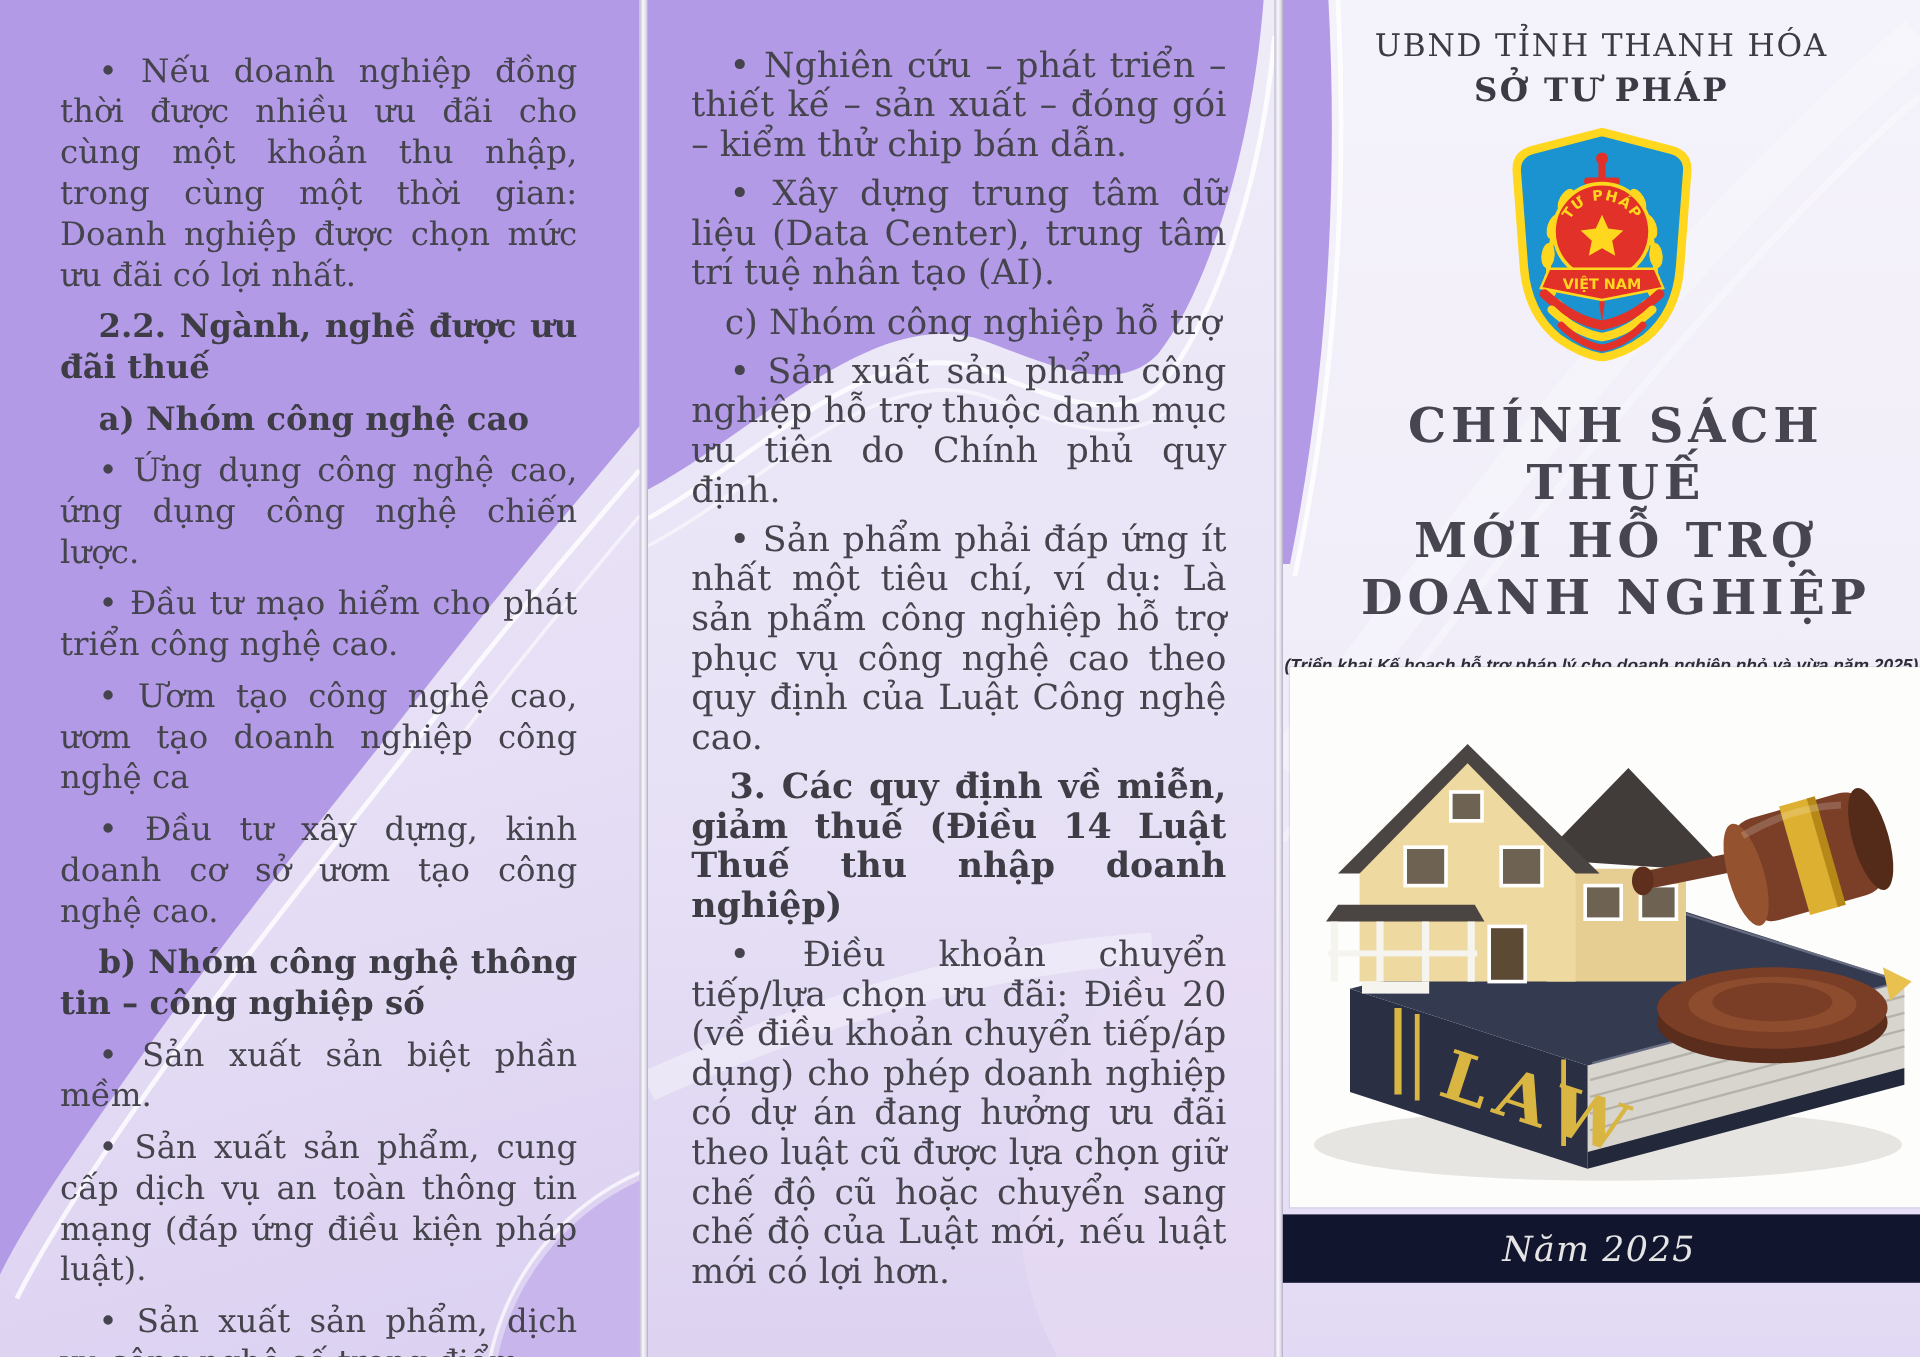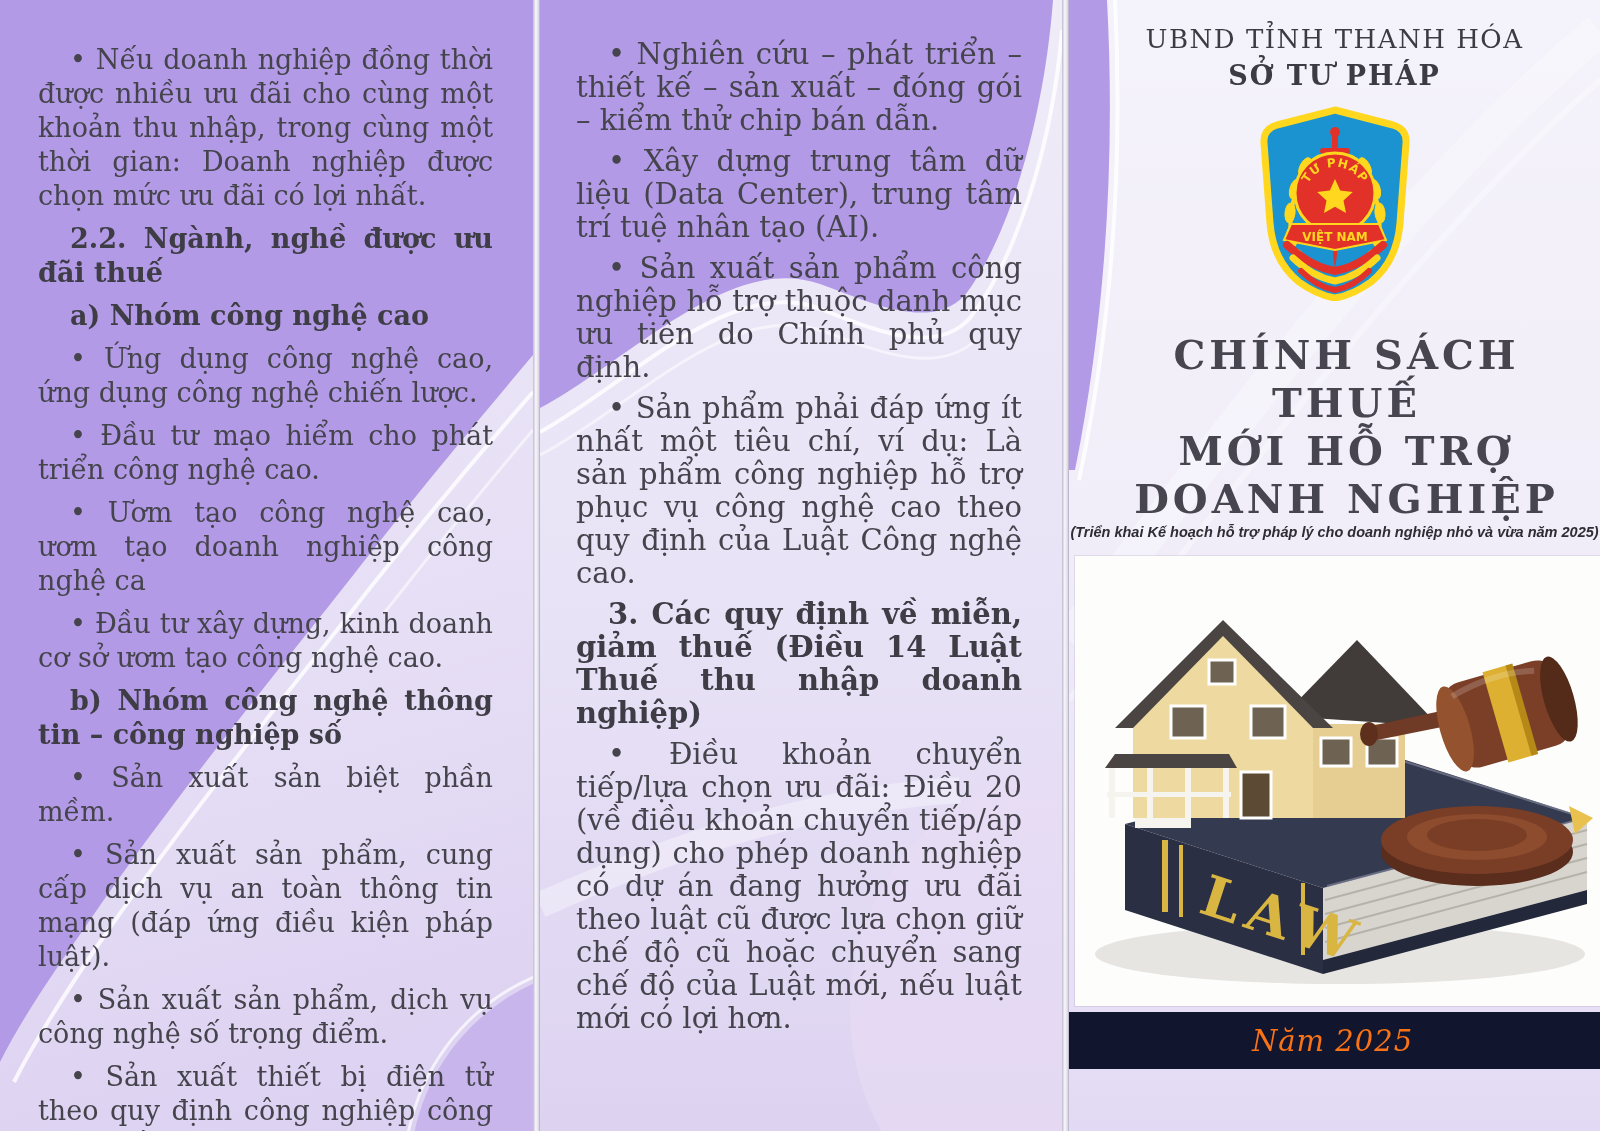--- a/index.html
+++ b/index.html
@@ -11,40 +11,40 @@
   .panel-right{left:1069px;width:531px;background:linear-gradient(180deg,#f4f2fa 0%,#f1eef9 45%,#e8e1f6 85%,#e2daf4 100%);}
   .fold{position:absolute;top:0;bottom:0;width:7px;z-index:30;
         background:linear-gradient(90deg,rgba(90,80,110,.12),#f9f8fc 40%,#dcd8e6 80%,rgba(90,80,110,.28));}
   .fold1{left:533px;} .fold2{left:1062px;}
   .bg{position:absolute;inset:0;width:100%;height:100%;z-index:0;}
   .content{position:relative;z-index:10;}
 
   
   .col{padding:34px 40px 0 38px;text-align:justify;}
   .panel-mid .col{padding:30px 40px 0 36px;}
-  .blk{margin:9px 0;font-size:27px;line-height:34px;text-indent:32px;}
+  .blk{margin:9px 12px;font-size:27px;line-height:34px;text-indent:32px;}
   .panel-mid .blk{font-size:29px;line-height:33px;margin:8px 0;}
   .blk.heading{font-weight:bold;color:#3e3d45;}
   .blk.plainheading{text-indent:28px;}
 
   
   .org{margin-top:24px;text-align:center;letter-spacing:1.5px;color:#3c3b45;}
   .org-l1{font-size:26px;}
   .org-l2{font-size:27px;font-weight:bold;margin-top:6px;letter-spacing:2px;}
   .emblem-wrap{margin-top:14px;text-align:center;}
   .title{margin-top:26px;text-align:center;font-weight:bold;color:#474650;
          font-size:40px;line-height:48px;letter-spacing:4px;padding-left:24px;}
-  .subtitle{margin-top:1px;text-align:center;font-family:"Liberation Sans","DejaVu Sans",sans-serif;
+  .subtitle{margin-top:24px;text-align:center;font-family:"Liberation Sans","DejaVu Sans",sans-serif;
             font-style:italic;font-weight:bold;font-size:14.5px;color:#2e2d35;white-space:nowrap;}
   .photo{position:absolute;left:6px;right:0;top:556px;height:450px;background:#fdfdfc;z-index:12;
          box-shadow:0 0 0 1px rgba(120,110,140,.15);}
   .photo svg{display:block;width:100%;height:100%;}
   .year-bar{position:absolute;left:-4px;right:0;top:1012px;height:57px;background:#12152e;z-index:13;
             display:flex;align-items:center;justify-content:center;}
-  .year-text{color:#f97316;font-style:italic;font-size:29px;letter-spacing:1px;}
+  .year-text{color:#e5e5e5;font-style:italic;font-size:29px;letter-spacing:1px;}
 </style>
 </head>
 <body>
 
 <div class="page">
 
   <div class="panel panel-left">
     <svg class="bg" viewBox="0 0 533 1131" preserveAspectRatio="none">
       <circle cx="620" cy="1175" r="210" fill="#c8b5ec"></circle>
       <circle cx="620" cy="1175" r="216" fill="none" stroke="#ffffff" stroke-width="3" opacity=".7"></circle>
@@ -74,20 +74,21 @@
     <svg class="bg" viewBox="0 0 522 1131" preserveAspectRatio="none">
       <path d="M0,0 H513 C504,120 468,240 425,295 C390,332 330,302 280,284 C190,252 90,360 0,408 Z" fill="#b29ae6"></path>
       <path d="M522,30 C512,150 474,262 430,318 C394,358 330,328 278,308 C188,276 88,384 0,432" fill="none" stroke="#ffffff" stroke-width="4" opacity=".8"></path>
       <path d="M0,455 C90,408 190,300 280,330 C330,348 394,378 436,340" fill="none" stroke="#ffffff" stroke-width="3" opacity=".5"></path>
       <path d="M0,905 C120,852 260,800 420,790" fill="none" stroke="#ffffff" stroke-width="26" opacity=".35"></path>
       <circle cx="560" cy="1010" r="250" fill="#e9dcf4" opacity=".55"></circle>
     </svg>
     <div class="content col">
         <p class="blk bullet">• Nghiên cứu – phát triển – thiết kế – sản xuất – đóng gói – kiểm thử chip bán dẫn.</p>
         <p class="blk bullet">• Xây dựng trung tâm dữ liệu (Data Center), trung tâm trí tuệ nhân tạo (AI).</p>
+        <p class="blk plainheading">c) Nhóm công nghiệp hỗ trợ</p>
         <p class="blk bullet">• Sản xuất sản phẩm công nghiệp hỗ trợ thuộc danh mục ưu tiên do Chính phủ quy định.</p>
         <p class="blk bullet">• Sản phẩm phải đáp ứng ít nhất một tiêu chí, ví dụ: Là sản phẩm công nghiệp hỗ trợ phục vụ công nghệ cao theo quy định của Luật Công nghệ cao.</p>
         <p class="blk heading">3. Các quy định về miễn, giảm thuế (Điều 14 Luật Thuế thu nhập doanh nghiệp)</p>
         <p class="blk bullet">• Điều khoản chuyển tiếp/lựa chọn ưu đãi: Điều 20 (về điều khoản chuyển tiếp/áp dụng) cho phép doanh nghiệp có dự án đang hưởng ưu đãi theo luật cũ được lựa chọn giữ chế độ cũ hoặc chuyển sang chế độ của Luật mới, nếu luật mới có lợi hơn.</p>
       </div>
   </div>
 
   <div class="fold fold2"></div>
 
   <div class="panel panel-right">

